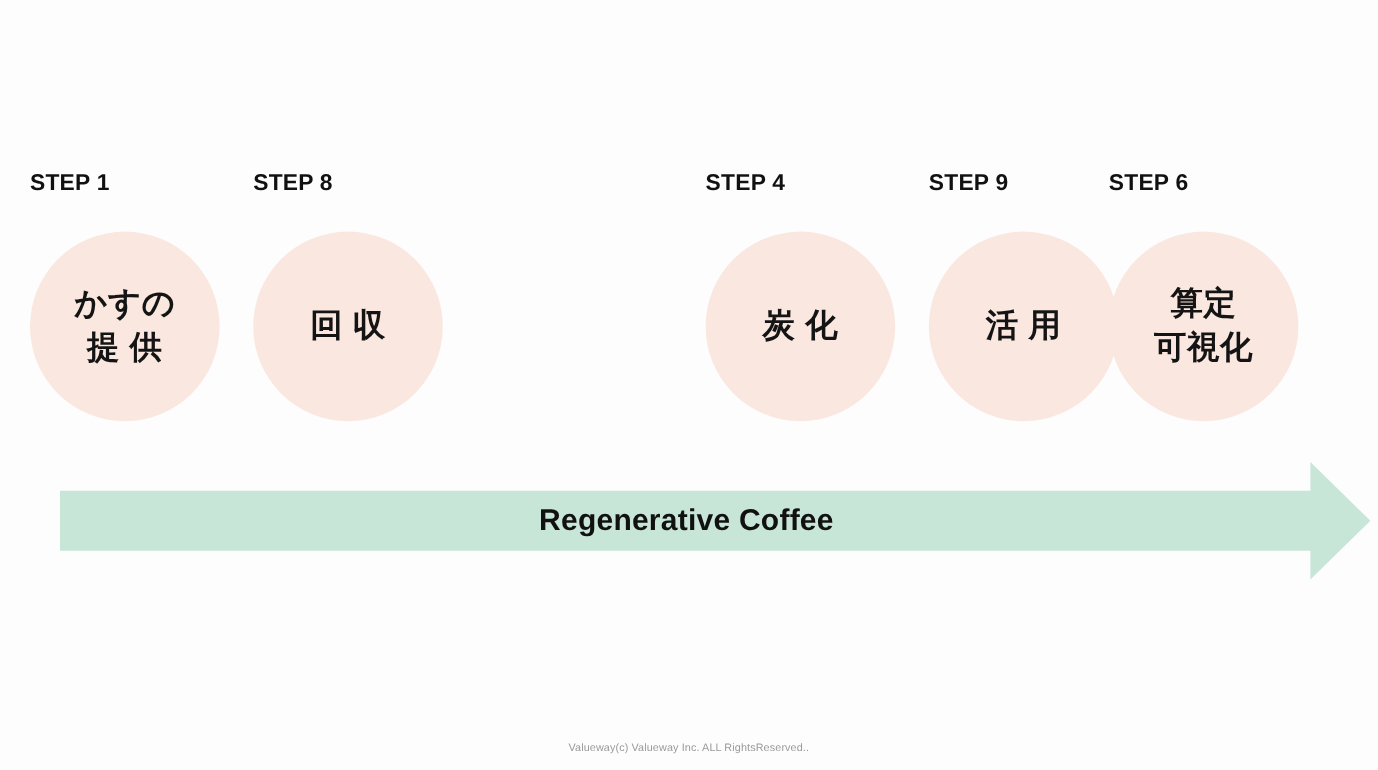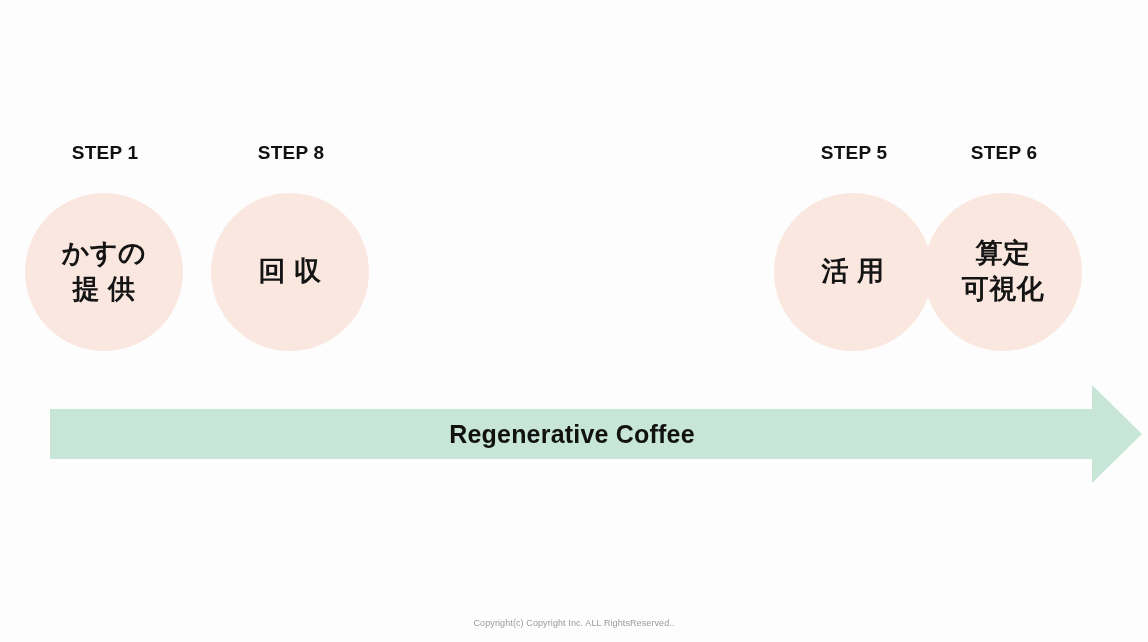--- a/index.html
+++ b/index.html
@@ -26,21 +26,21 @@
   }
 
   
   .step {
     position: absolute;
     width: 160px;
     top: 143px;
   }
 
   .step-label {
-    text-align: center;
+    text-align: left;
     font-size: 19px;
     font-weight: bold;
     color: #111111;
     letter-spacing: 0.2px;
     line-height: 1;
     height: 22px;
   }
 
   .step-circle {
     position: absolute;
@@ -128,38 +128,44 @@
   </div>
 
   <div class="step" id="step-1" style="left:211px;">
     <div class="step-label">STEP 8</div>
     <div class="step-circle">
       <div class="circle-text">回 収</div>
     </div>
   </div>
 
 
+  <div class="step" id="step-3" style="left:588px;">
+    <div class="step-label">STEP 4</div>
+    <div class="step-circle">
+      <div class="circle-text">炭 化</div>
+    </div>
+  </div>
 
   <div class="step" id="step-4" style="left:774px;">
-    <div class="step-label">STEP 5</div>
+    <div class="step-label">STEP 9</div>
     <div class="step-circle">
       <div class="circle-text">活 用</div>
     </div>
   </div>
 
   <div class="step" id="step-5" style="left:924px;">
     <div class="step-label">STEP 6</div>
     <div class="step-circle">
       <div class="circle-text">算定
 可視化</div>
     </div>
   </div>
 
   <div id="arrow-banner">
     <svg id="arrow-shape" viewBox="0 0 1092 98" preserveAspectRatio="none">
       <polygon points="0,24 1042,24 1042,0 1092,49 1042,98 1042,74 0,74" fill="#c8e6d8"></polygon>
     </svg>
     <div id="arrow-label">Regenerative Coffee</div>
   </div>
 
-  <div id="footer">Copyright(c) Copyright Inc. ALL RightsReserved..</div>
+  <div id="footer">Valueway(c) Valueway Inc. ALL RightsReserved..</div>
 
 </div>
 
 </body></html>

